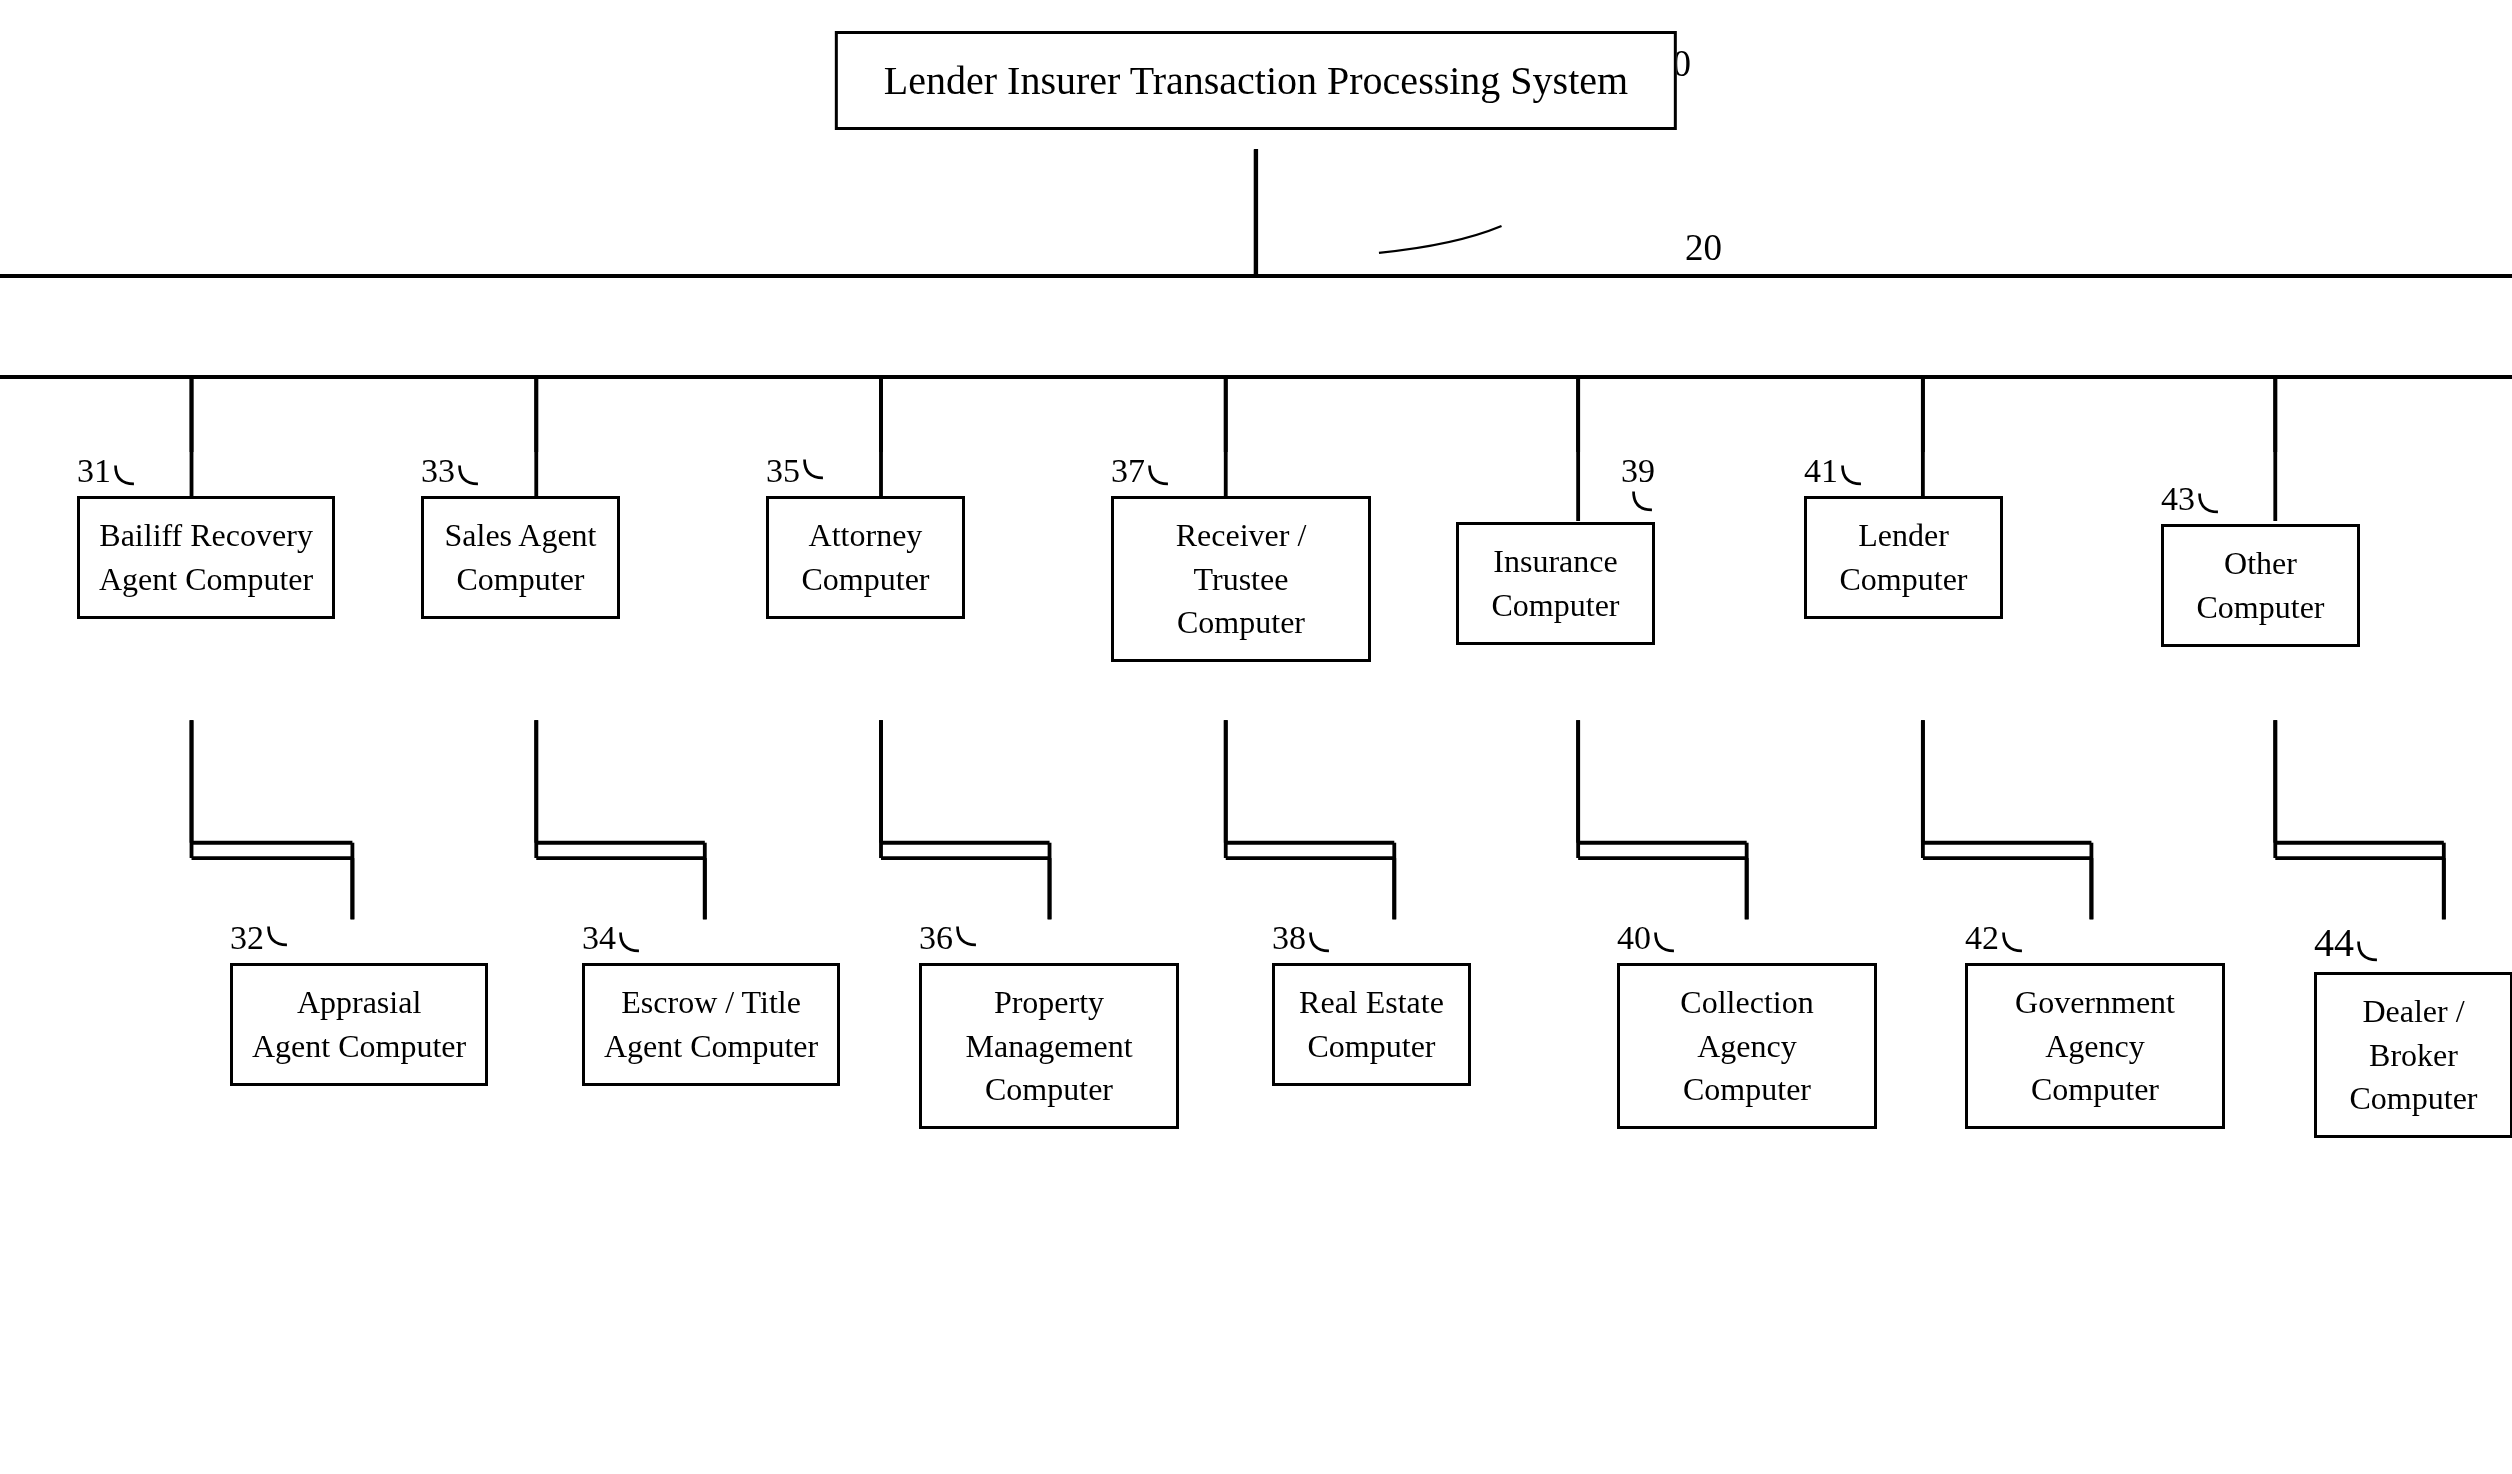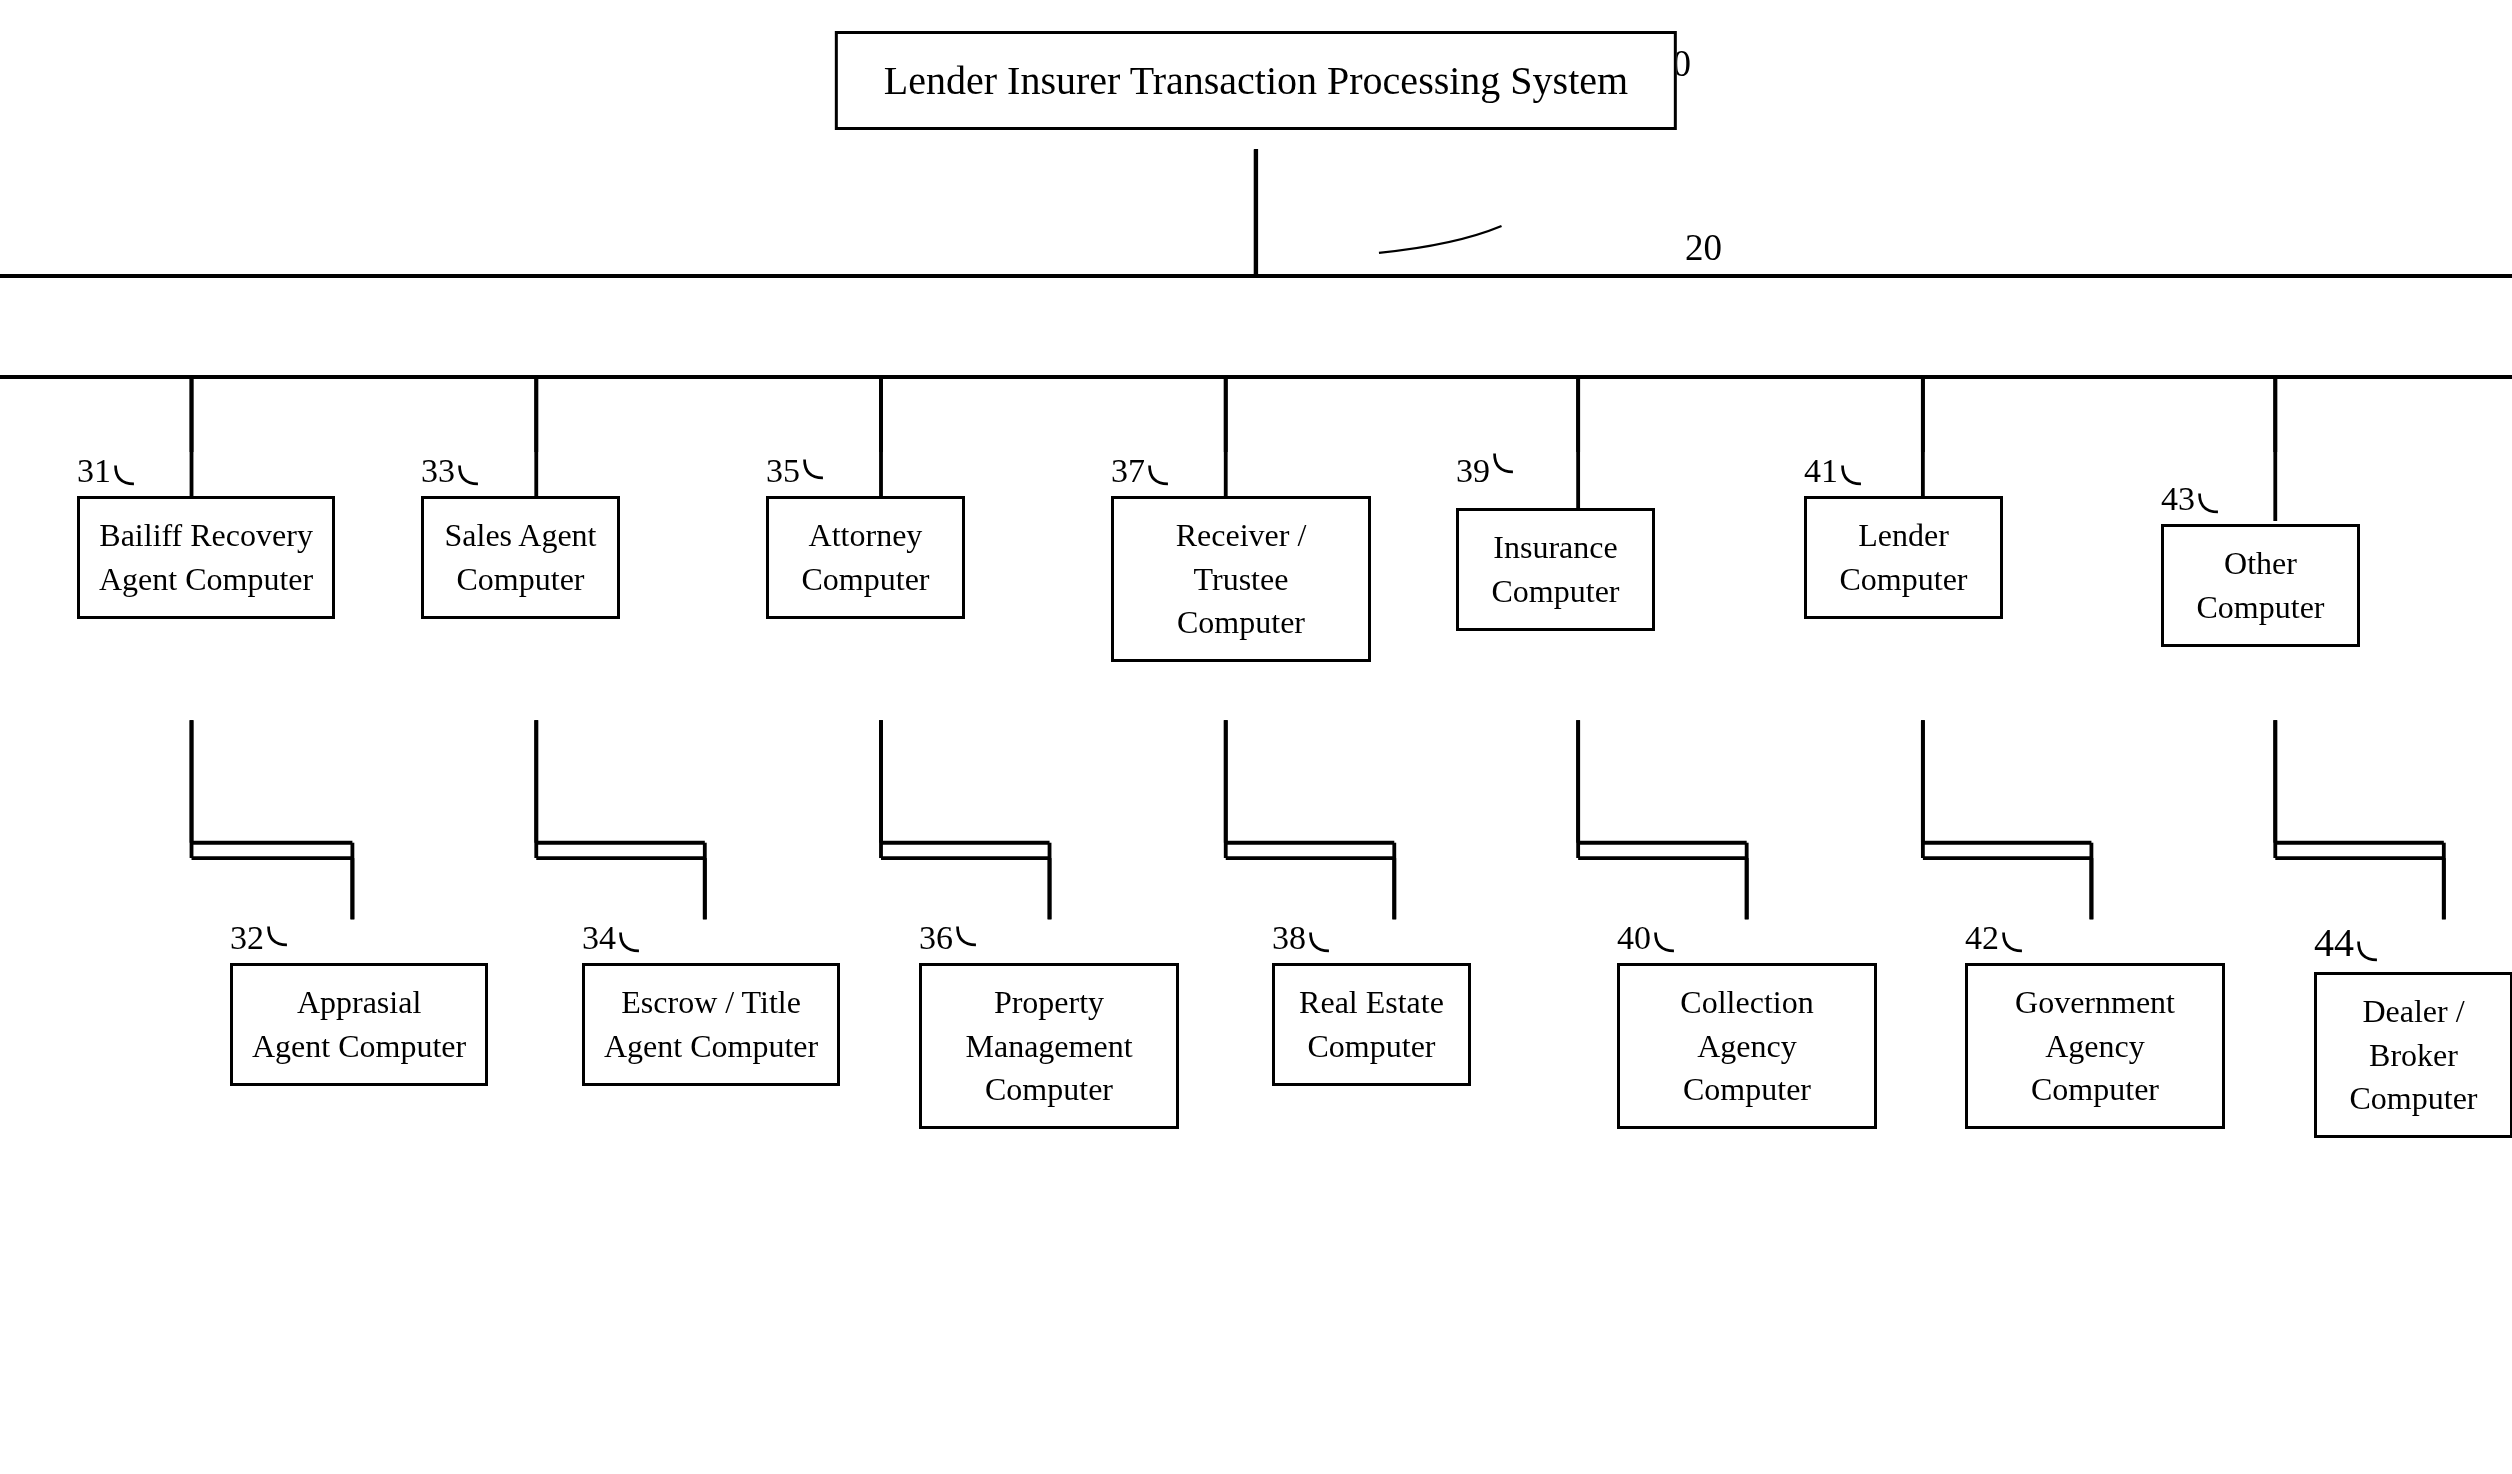--- a/index.html
+++ b/index.html
@@ -214,21 +214,21 @@
       <svg width="23" height="23" style="margin-left:3.1px;margin-bottom:3.1px;" viewBox="0 0 30 30">
         <path d="M2 2 Q2 26 26 26" stroke="#000" stroke-width="3.5" fill="none"></path>
       </svg>
     </div>
     <div class="computer-box">
       <span>Receiver / Trustee<br>Computer</span>
     </div>
   </div>
 
   <div style="position:absolute;top:452px;left:1456px;">
-    <div style="display:flex;align-items:flex-start;margin-bottom:18px;">
+    <div style="display:flex;align-items:flex-end;margin-bottom:6px;flex-direction:column;">
       <span style="font-size:34px;">39</span>
       <svg width="23" height="23" style="margin-left:3.1px;margin-bottom:3.1px;" viewBox="0 0 30 30">
         <path d="M2 2 Q2 26 26 26" stroke="#000" stroke-width="3.5" fill="none"></path>
       </svg>
     </div>
     <div class="computer-box">
       <span>Insurance<br>Computer</span>
     </div>
   </div>
 

